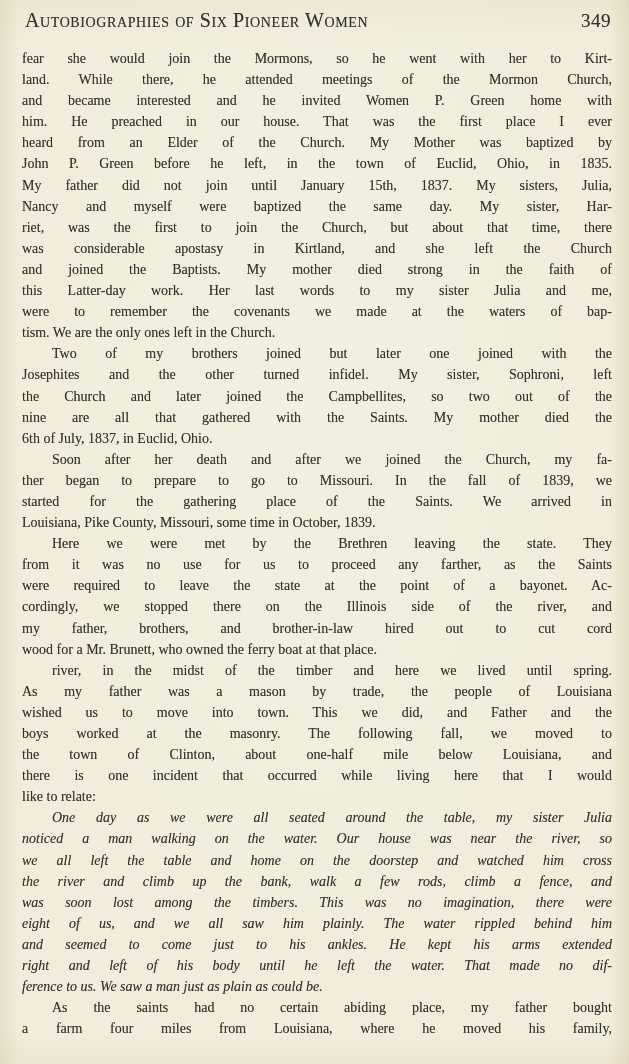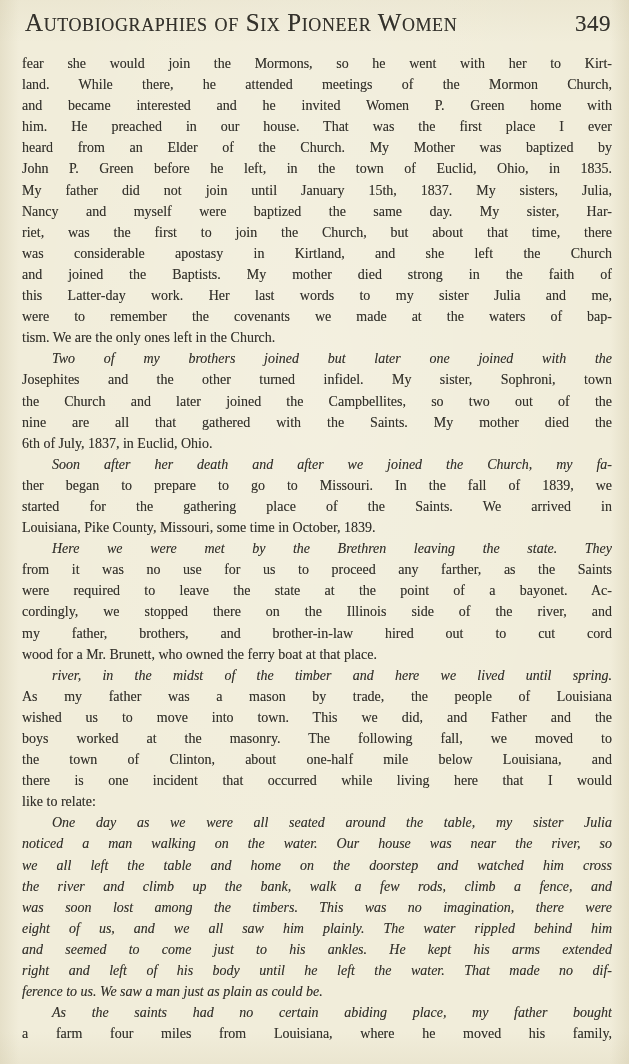--- a/index.html
+++ b/index.html
@@ -28,27 +28,27 @@
     overflow: hidden;
   }
   .running-header {
     display: flex;
     justify-content: space-between;
     align-items: baseline;
     margin: 0 1px 16px 3px;
   }
   .running-title {
     font-variant: small-caps;
-    font-size: 25px;
+    font-size: 20px;
     letter-spacing: 0.6px;
     white-space: nowrap;
     text-shadow: 0 0 0.4px rgba(52,50,44,0.5);
   }
   .page-number {
-    font-size: 23px;
+    font-size: 19px;
     letter-spacing: 0.5px;
     text-shadow: 0 0 0.4px rgba(52,50,44,0.5);
   }
   .page-body {
     font-size: 14px;
     line-height: 21.1px;
     text-shadow: 0 0 0.45px rgba(52,50,44,0.45);
   }
   .para {
     margin: 0;
@@ -63,21 +63,20 @@
     text-align-last: justify;
     white-space: normal;
     overflow: hidden;
     max-height: 21.1px;
   }
   .line.last {
     text-align-last: left;
   }
   .para.indent .line:first-child {
     padding-left: 30px;
-    font-style: italic;
   }
 </style>
 </head>
 <body>
 
 <div class="page">
   <div class="running-header">
     <span class="running-title">Autobiographies of Six Pioneer Women</span>
     <span class="page-number">349</span>
   </div>
@@ -93,21 +92,21 @@
         <span class="line">Nancy and myself were baptized the same day. My sister, Har-</span>
         <span class="line">riet, was the first to join the Church, but about that time, there</span>
         <span class="line">was considerable apostasy in Kirtland, and she left the Church</span>
         <span class="line">and joined the Baptists. My mother died strong in the faith of</span>
         <span class="line">this Latter-day work. Her last words to my sister Julia and me,</span>
         <span class="line">were to remember the covenants we made at the waters of bap-</span>
         <span class="line last">tism. We are the only ones left in the Church.</span>
       </p>
       <p class="para indent">
         <span class="line">Two of my brothers joined but later one joined with the</span>
-        <span class="line">Josephites and the other turned infidel. My sister, Sophroni, town</span>
+        <span class="line">Josephites and the other turned infidel. My sister, Sophroni, left</span>
         <span class="line">the Church and later joined the Campbellites, so two out of the</span>
         <span class="line">nine are all that gathered with the Saints. My mother died the</span>
         <span class="line last">6th of July, 1837, in Euclid, Ohio.</span>
       </p>
       <p class="para indent">
         <span class="line">Soon after her death and after we joined the Church, my fa-</span>
         <span class="line">ther began to prepare to go to Missouri. In the fall of 1839, we</span>
         <span class="line">started for the gathering place of the Saints. We arrived in</span>
         <span class="line last">Louisiana, Pike County, Missouri, some time in October, 1839.</span>
       </p>

